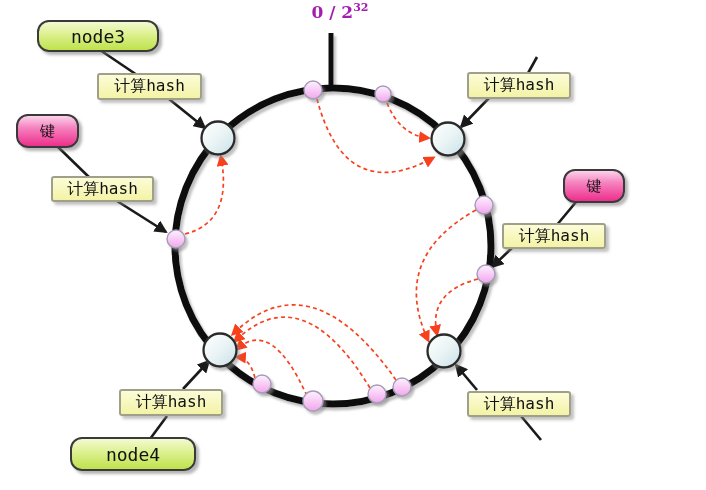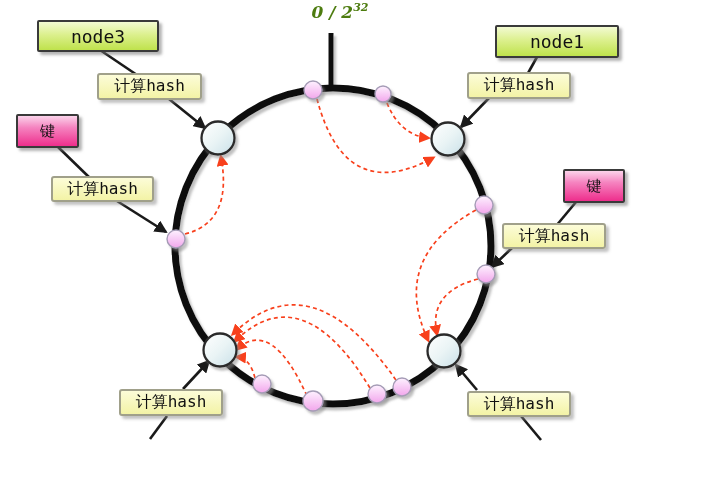--- a/index.html
+++ b/index.html
@@ -4,42 +4,42 @@
 <style>
   html,body{margin:0;padding:0;background:#ffffff;}
   .stage{
     position:relative;width:706px;height:490px;background:#ffffff;overflow:hidden;
     font-family:"DejaVu Sans Mono","Liberation Mono",monospace;
   }
   .stage svg{position:absolute;left:0;top:0;}
   .box{
     position:absolute;box-sizing:border-box;
     display:flex;align-items:center;justify-content:center;
-    border:2px solid #3a3a3a;border-radius:2px;
+    border:2px solid #3a3a3a;border-radius:12px;
     color:#111;box-shadow:3px 3px 3px rgba(120,120,120,.55);
     white-space:nowrap;
   }
   .green{
     background:linear-gradient(180deg,#f2fad2 0%,#dcf08e 45%,#bfe24c 100%);
     font-size:18px;
   }
   .pink{
     background:linear-gradient(180deg,#fbd3ea 0%,#f584c0 38%,#ee2e8c 100%);
     font-size:15px;
   }
   .yellow{
     background:linear-gradient(180deg,#fcfcd8 0%,#f3f3a6 100%);
     border:2px solid #a0a08a;border-radius:3px;
     box-shadow:3px 3px 3px rgba(135,135,135,.5);
     font-size:16px;
   }
   .title{
     position:absolute;left:302px;top:1px;width:76px;text-align:center;
     font-family:"DejaVu Serif","Liberation Serif",serif;
-    font-weight:bold;font-size:17px;color:#4d7c0f;font-style:italic;
+    font-weight:bold;font-size:17px;color:#a21caf;
   }
   .title sup{font-size:11px;}
 </style>
 </head>
 <body>
 
 <div class="stage">
 
   <svg width="706" height="490" viewBox="0 0 706 490">
     <defs>
@@ -118,22 +118,22 @@
     </g>
   </svg>
 
   <div class="title">
     <span>0 / 2</span><sup>32</sup>
   </div>
 
   <div class="box green" style="left:37px;top:20px;width:122px;height:32px">
     <span>node3</span>
   </div>
-  <div class="box green" style="left:495px;top:25px;width:124px;height:33px">
-    <span>node1</span>
+  <div class="box green" style="left:70px;top:437px;width:126px;height:34px">
+    <span>node4</span>
   </div>
 
   <div class="box pink" style="left:16px;top:114px;width:63px;height:34px">
     <span>键</span>
   </div>
   <div class="box pink" style="left:563px;top:169px;width:62px;height:34px">
     <span>键</span>
   </div>
 
   <div class="box yellow" style="left:97px;top:73px;width:105px;height:27px">

